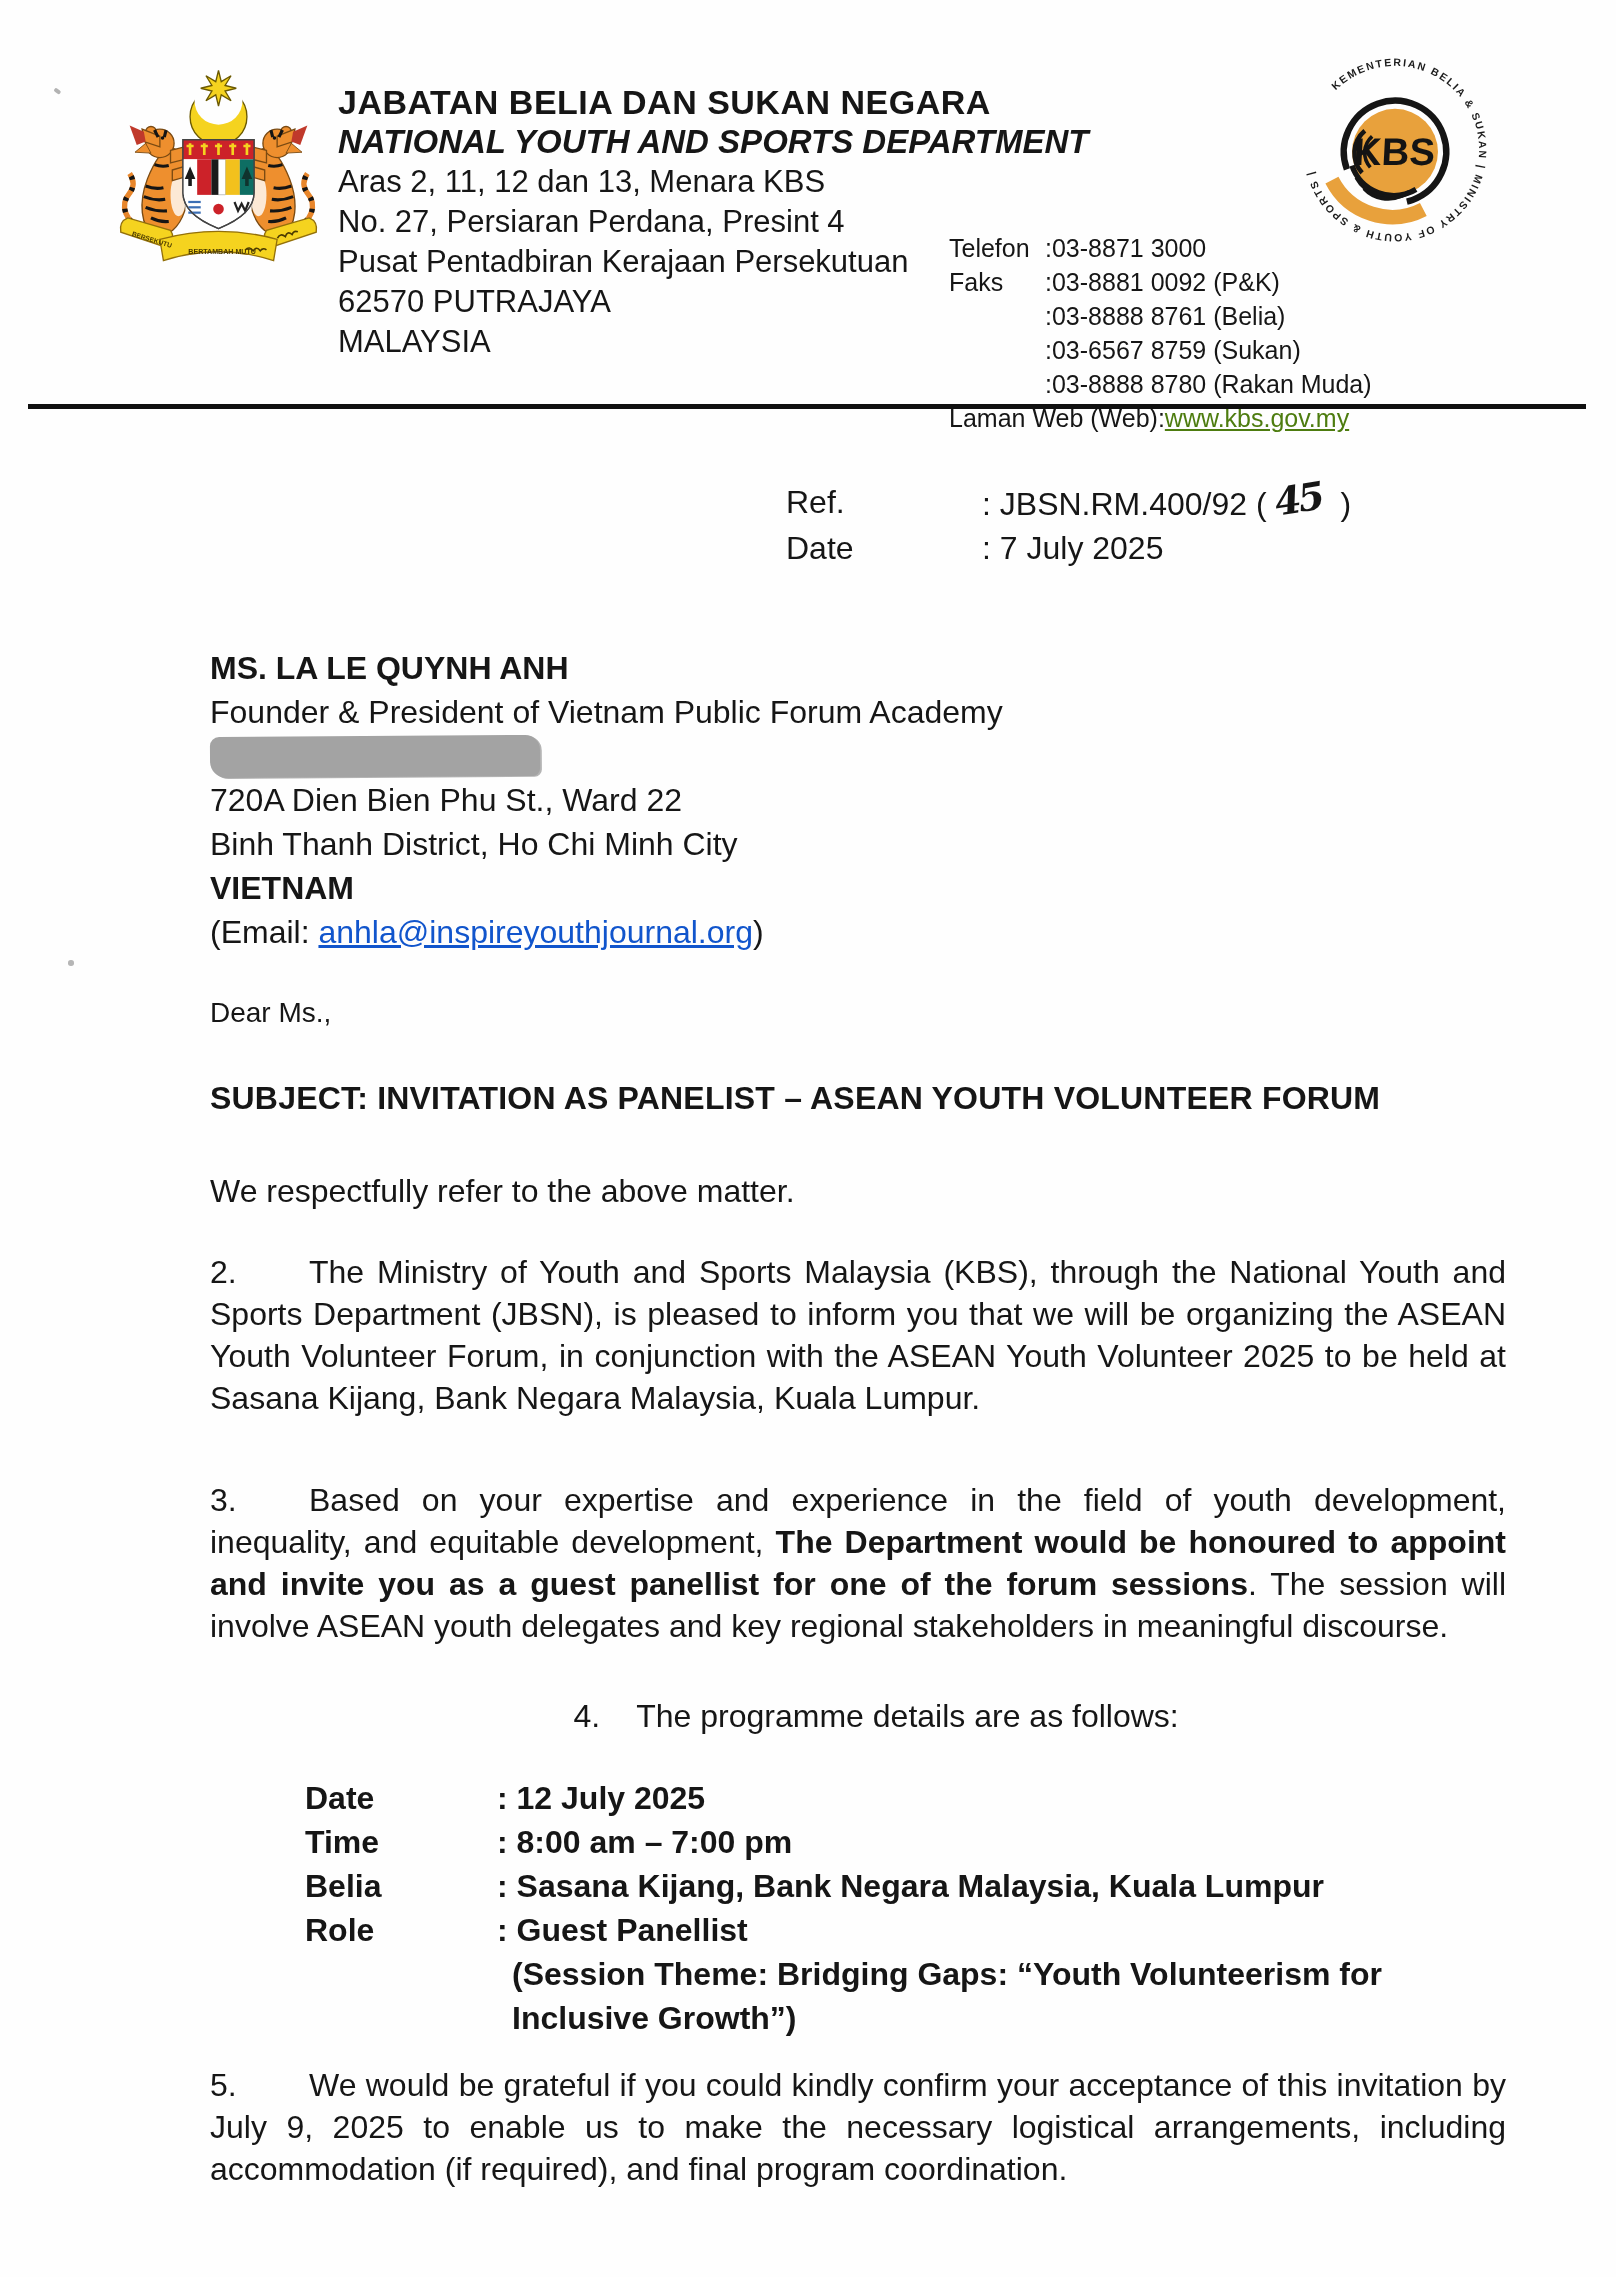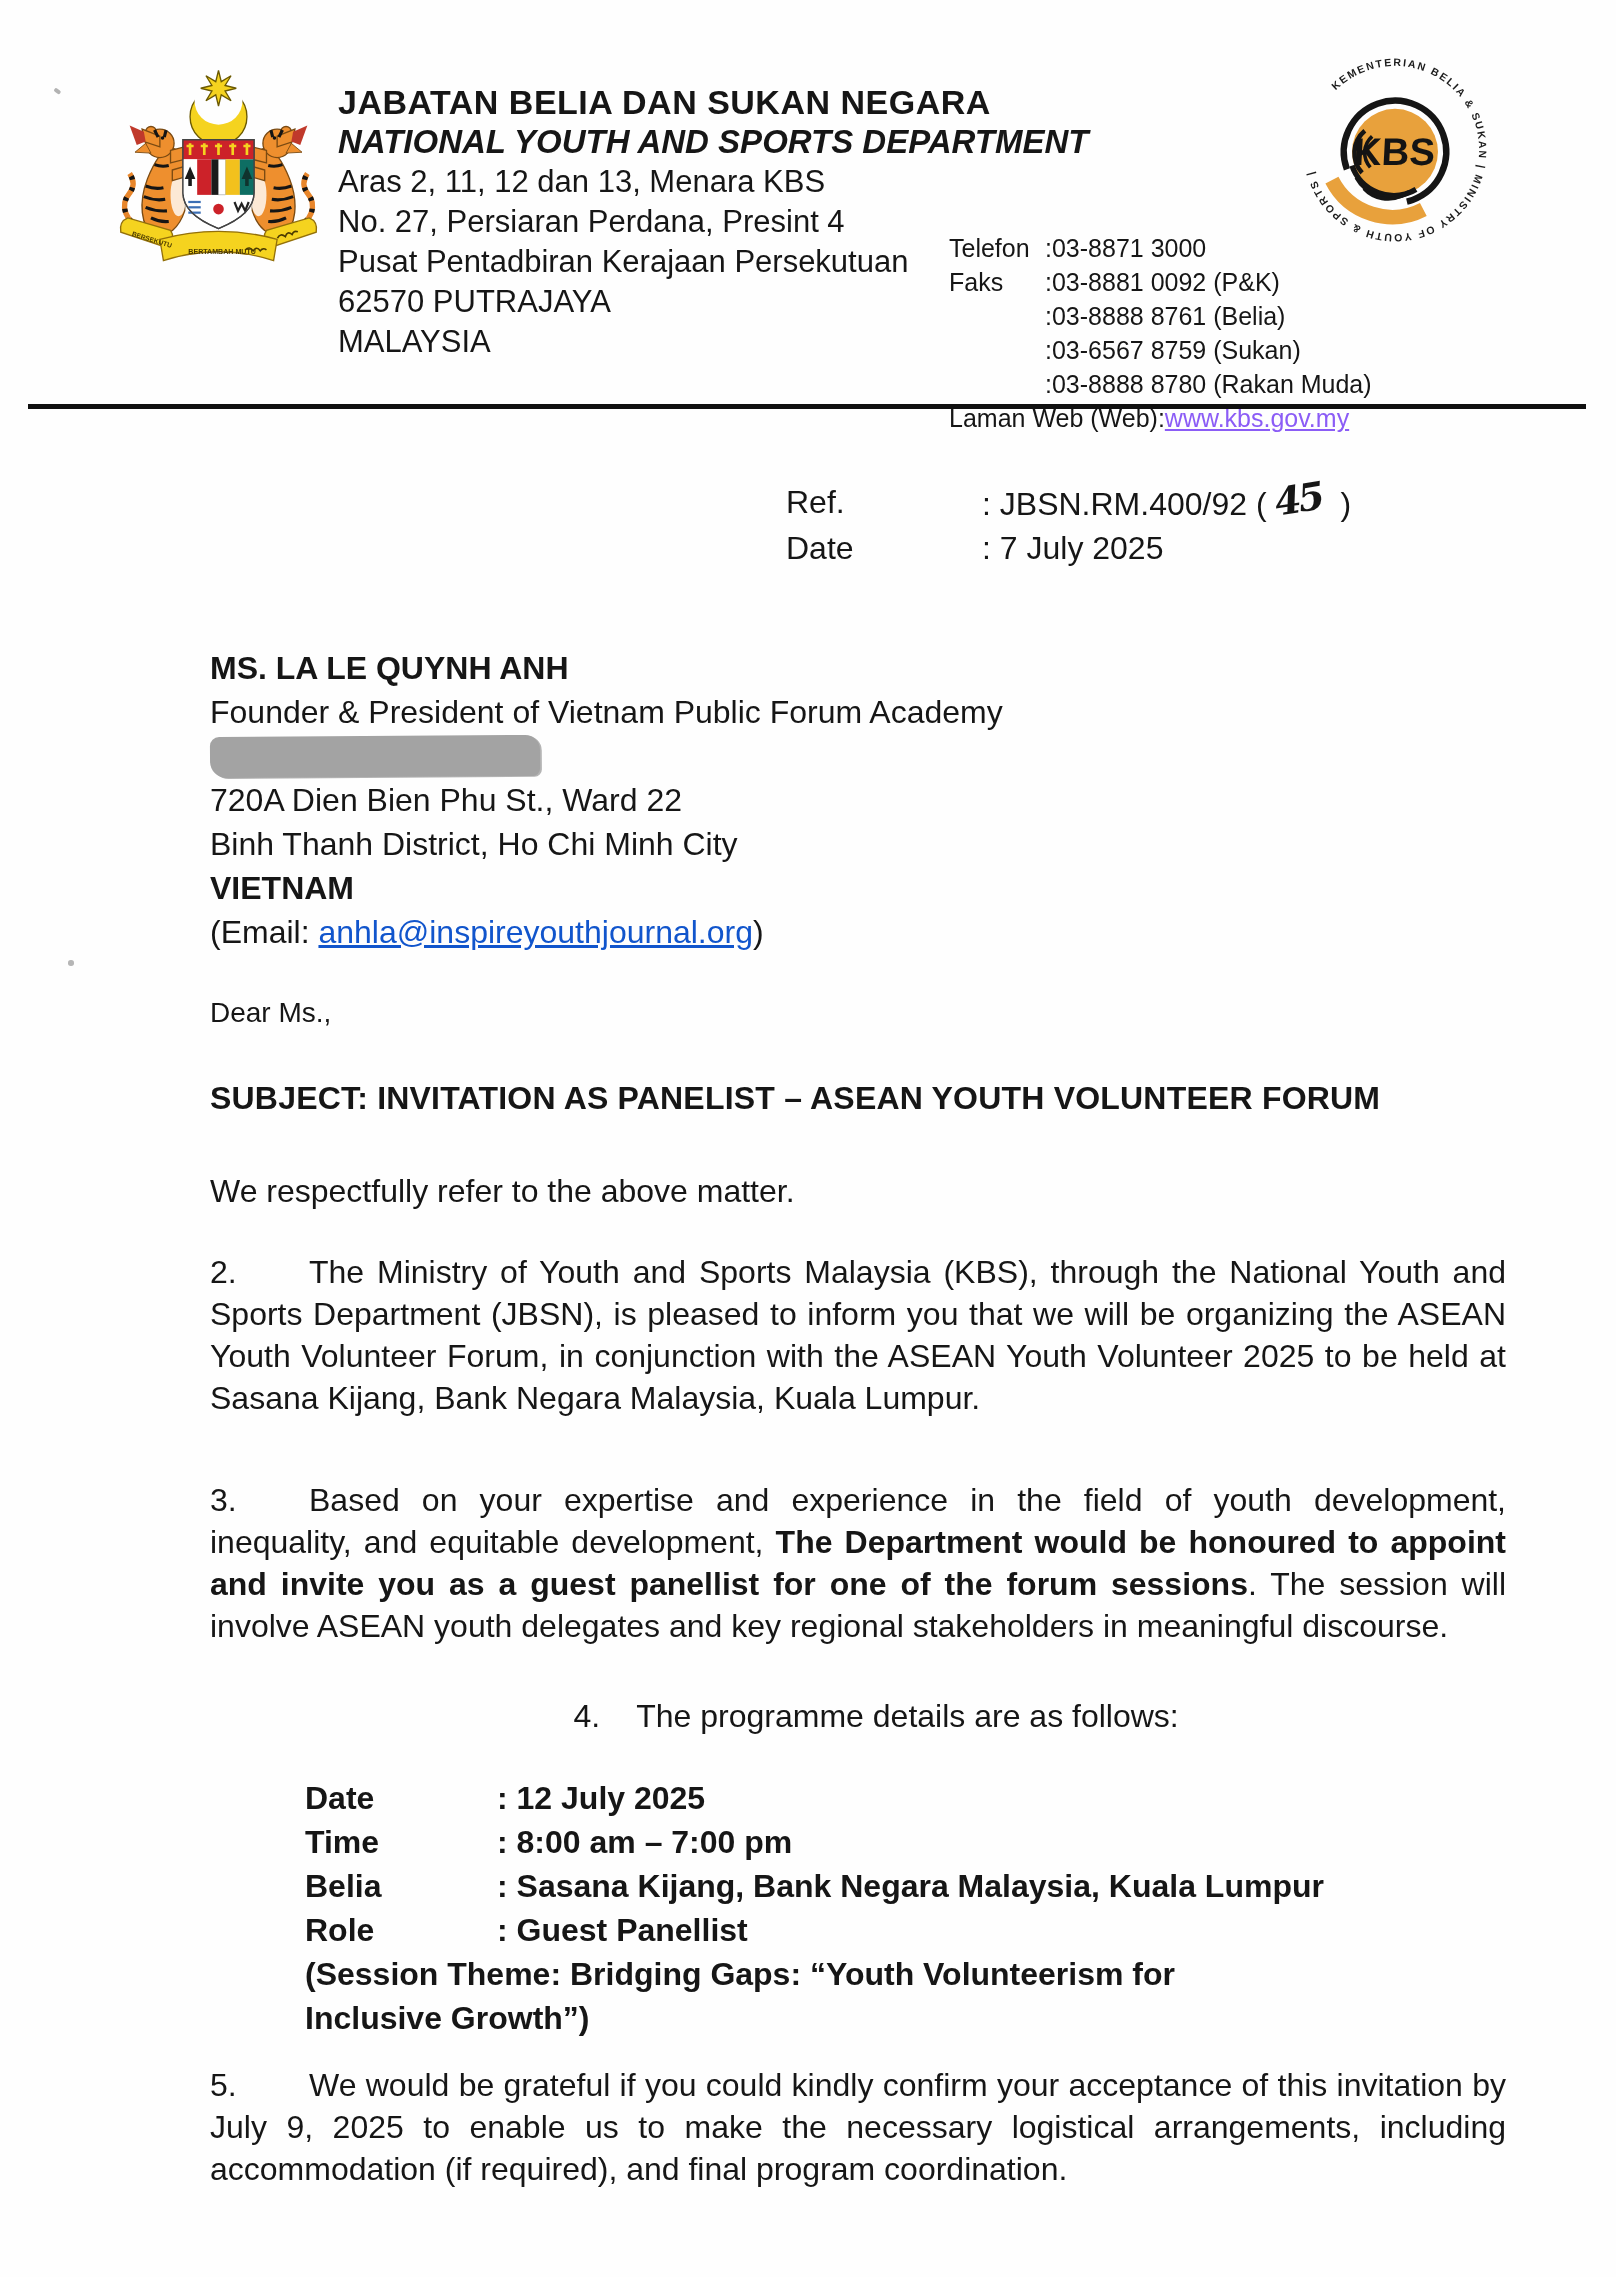--- a/index.html
+++ b/index.html
@@ -9,21 +9,21 @@
 
   
   .arms{left:103px;top:61px;width:231px;height:210px;}
   .kbs{left:1299px;top:54px;width:192px;height:192px;}
   .hdr{left:338px;top:82px;font-size:31px;line-height:40px;white-space:nowrap;}
   .hdr .l1{font-size:34px;font-weight:bold;letter-spacing:0.5px;}
   .hdr .l2{font-size:33px;font-weight:bold;font-style:italic;}
   .contact{left:949px;top:231px;font-size:25px;line-height:34px;white-space:nowrap;}
   .contact .row{display:flex;}
   .contact .lbl{width:96px;flex:0 0 96px;}
-  .weblink{color:#8b5cf6;text-decoration:underline;}
+  .weblink{color:#4d7c0f;text-decoration:underline;}
   .rule{left:28px;top:404px;width:1558px;height:4.6px;background:#101010;}
 
   
   .meta{left:786px;top:480px;font-size:32px;line-height:44px;}
   .meta .row{display:flex;}
   .meta .lbl{width:196px;flex:0 0 196px;}
   .handwritten{display:inline-block;font-family:"DejaVu Serif",serif;font-style:italic;font-weight:bold;
                font-size:38px;letter-spacing:-2.8px;transform:rotate(-9deg) translateY(-2.8px);}
 
   
@@ -41,21 +41,21 @@
   .p1{top:1170px;text-align:left;}
   .p2{top:1251px;}
   .p3{top:1479px;}
   .p4{top:1695px;text-align:center;}
   .p5{top:2064px;}
   .pnum{display:inline-block;width:99px;}
 
   .details{left:305px;top:1776px;font-size:32px;line-height:44px;font-weight:bold;white-space:nowrap;}
   .drow{display:flex;}
   .dlbl{width:192px;flex:0 0 192px;}
-  .theme{}
+  .theme{margin-left:207px;}
 
   .speck1{left:54px;top:89px;width:6.5px;height:3.7px;background:#8a8a8a;border-radius:1.8px;
           transform:rotate(35deg);opacity:.65;}
   .speck2{left:68px;top:960px;width:5.5px;height:5.5px;background:#8f8f8f;border-radius:50%;opacity:.65;}
 </style>
 </head>
 <body>
 
 <div class="page">
 

